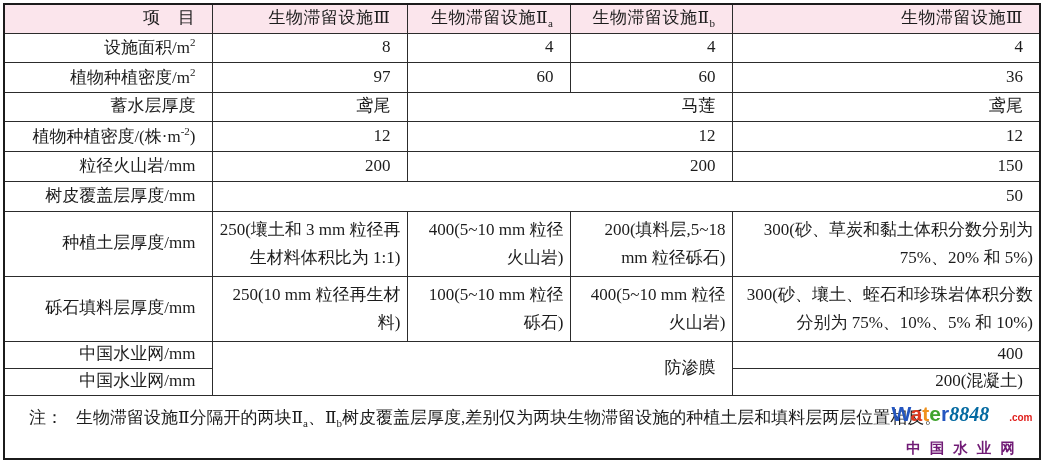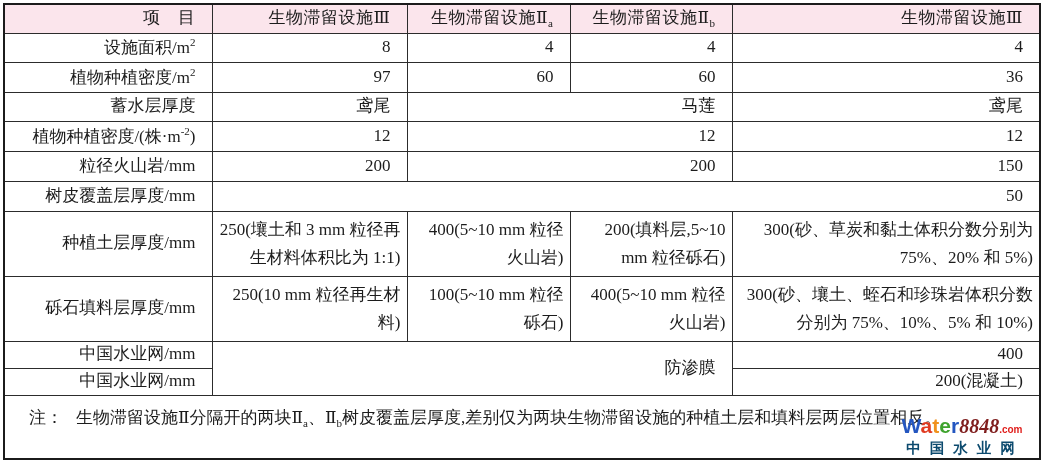--- a/index.html
+++ b/index.html
@@ -76,31 +76,32 @@
   }
   .wm-w { color: #2456c0; }
   .wm-a { color: #e03a20; }
   .wm-t { color: #f0921e; }
   .wm-e { color: #3fa32e; }
   .wm-r { color: #2456c0; }
   .wm-num {
     font-family: "Liberation Serif", "DejaVu Serif", serif;
     font-style: italic;
     font-weight: bold;
-    color: #7f1d1d;
+    color: #0369a1;
     font-size: 20px;
   }
   .wm-dot {
     color: #e0201d;
     font-size: 10px;
     font-weight: bold;
+    padding-left: 20px;
   }
   .wm-cn {
-    margin-top: 5px;
-    color: #0c4a6e;
+    margin-top: 17px;
+    color: #701a75;
     font-weight: bold;
     font-size: 14.5px;
     letter-spacing: 9px;
     white-space: nowrap;
     text-indent: 6px;
   }
 </style>
 </head>
 <body>
 
@@ -156,21 +157,21 @@
         <td>150</td>
       </tr>
       <tr class="h30">
         <td>树皮覆盖层厚度/mm</td>
         <td colspan="4">50</td>
       </tr>
       <tr class="tall">
         <td>种植土层厚度/mm</td>
         <td class="left">250(壤土和 3 mm 粒径再生材料体积比为 1:1)</td>
         <td class="left">400(5~10 mm 粒径火山岩)</td>
-        <td class="left">200(填料层,5~10 mm 粒径砾石)</td>
+        <td class="left">200(填料层,5~18 mm 粒径砾石)</td>
         <td class="left">300(砂、草炭和黏土体积分数分别为 75%、20% 和 5%)</td>
       </tr>
       <tr class="tall2">
         <td>砾石填料层厚度/mm</td>
         <td class="left">250(10 mm 粒径再生材料)</td>
         <td class="left">100(5~10 mm 粒径砾石)</td>
         <td class="left">400(5~10 mm 粒径火山岩)</td>
         <td class="left">300(砂、壤土、蛭石和珍珠岩体积分数分别为 75%、10%、5% 和 10%)</td>
       </tr>
       <tr class="h27">

